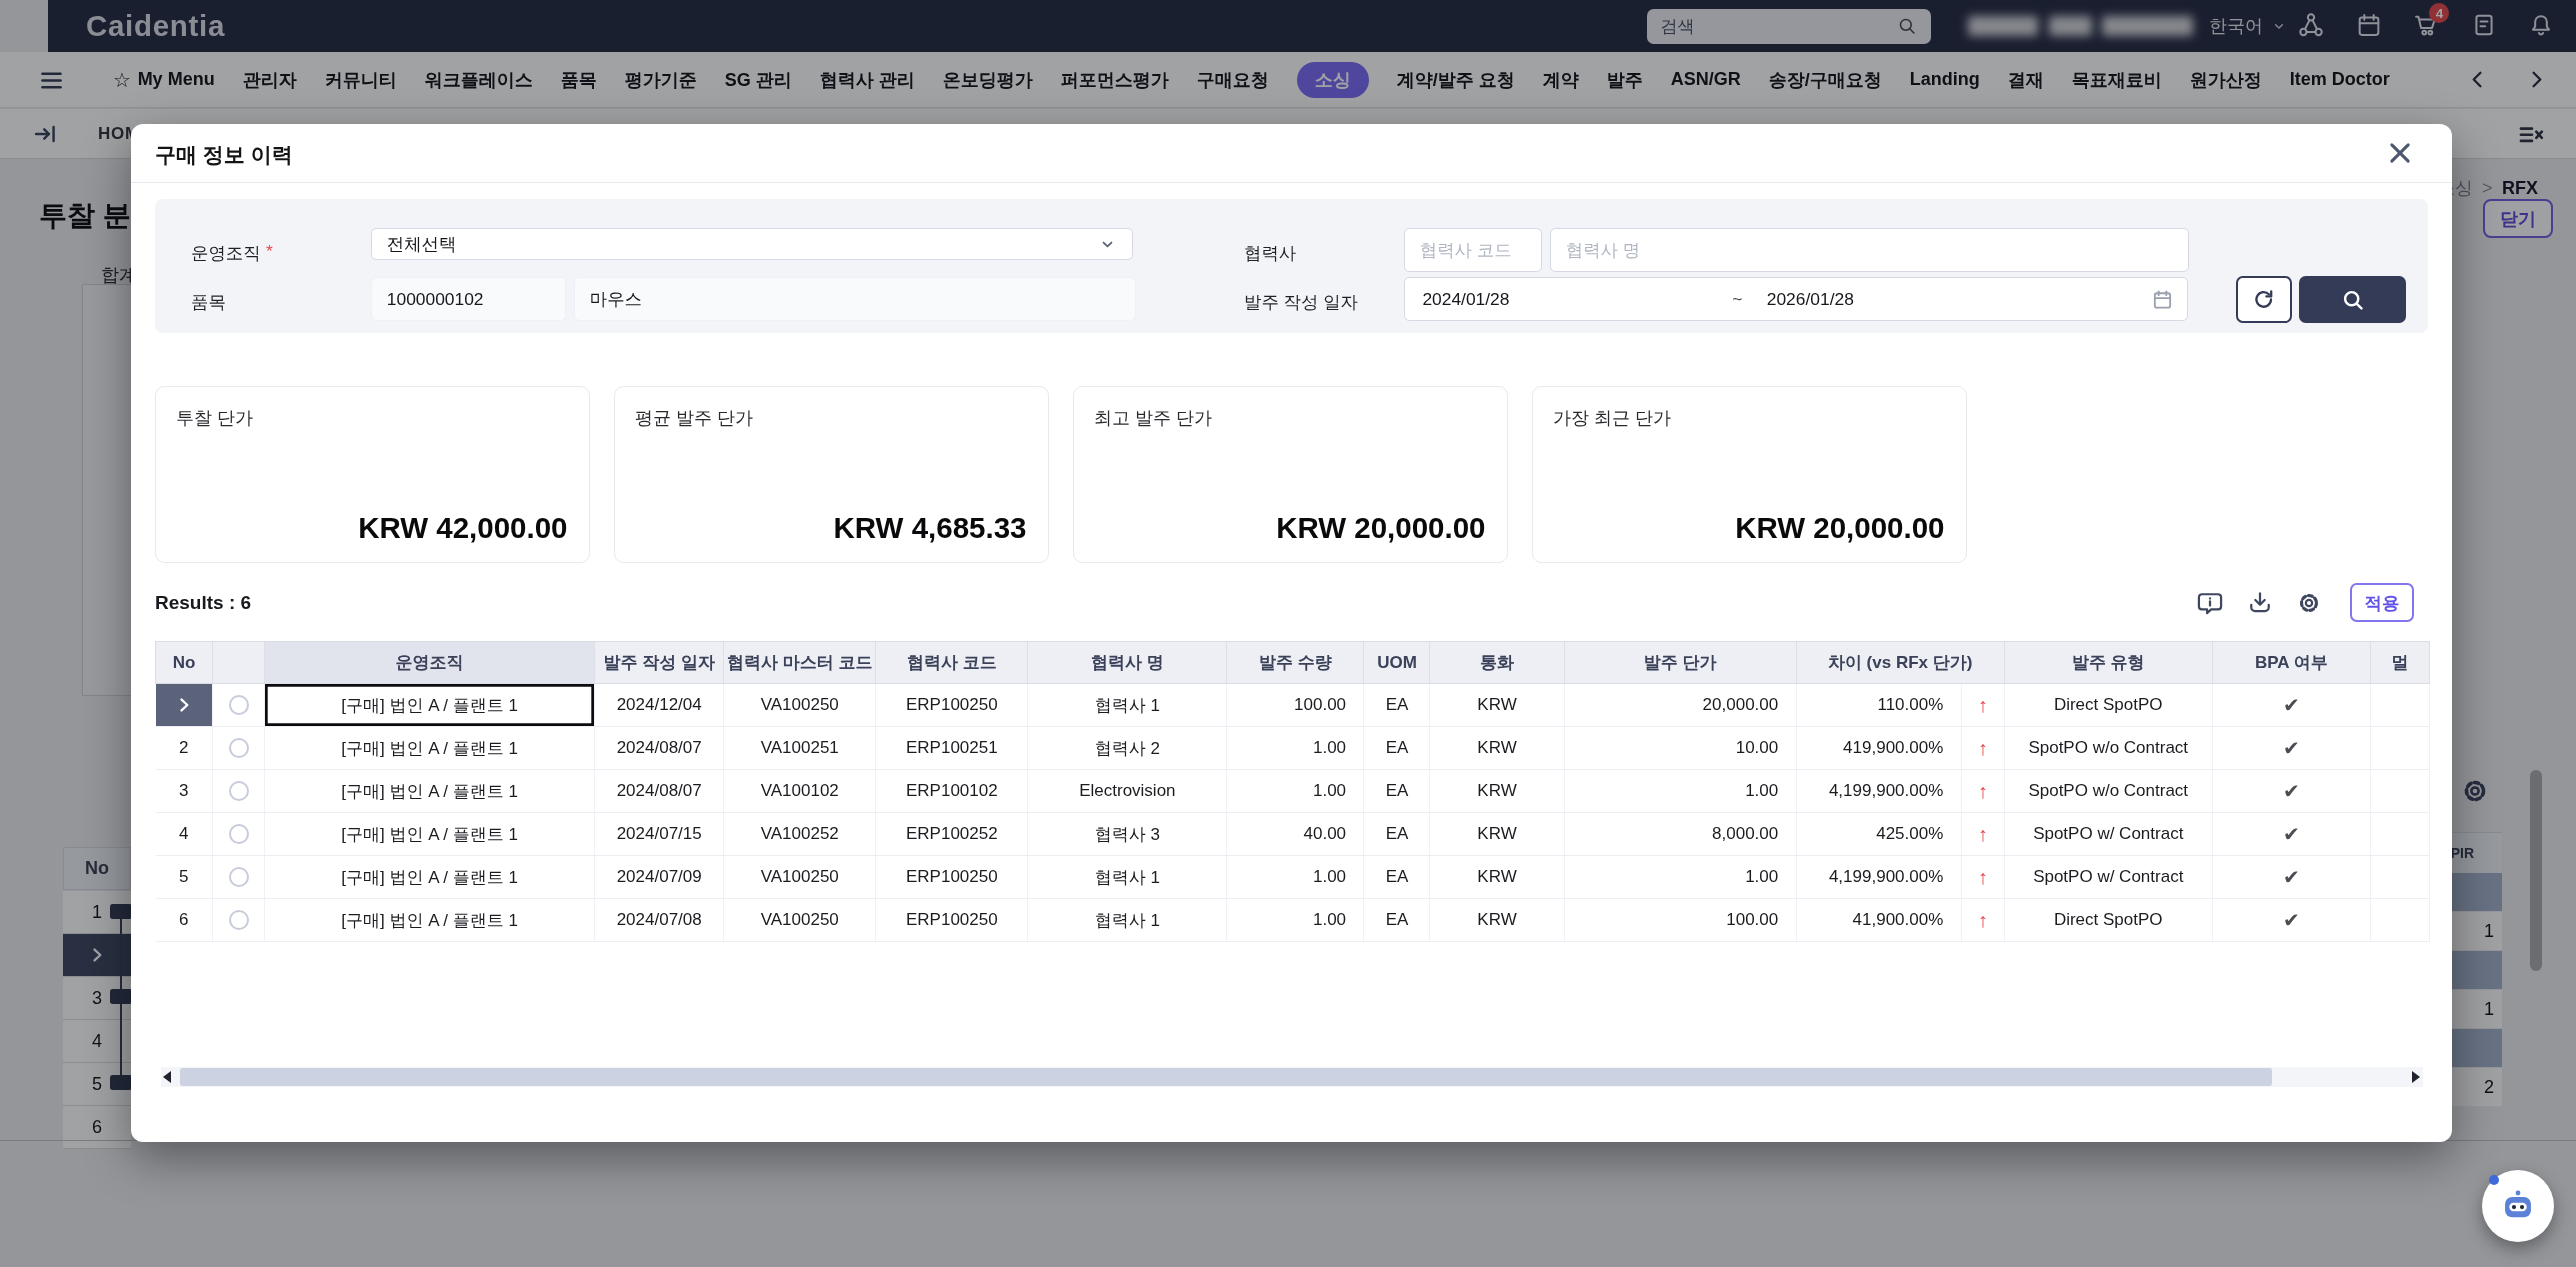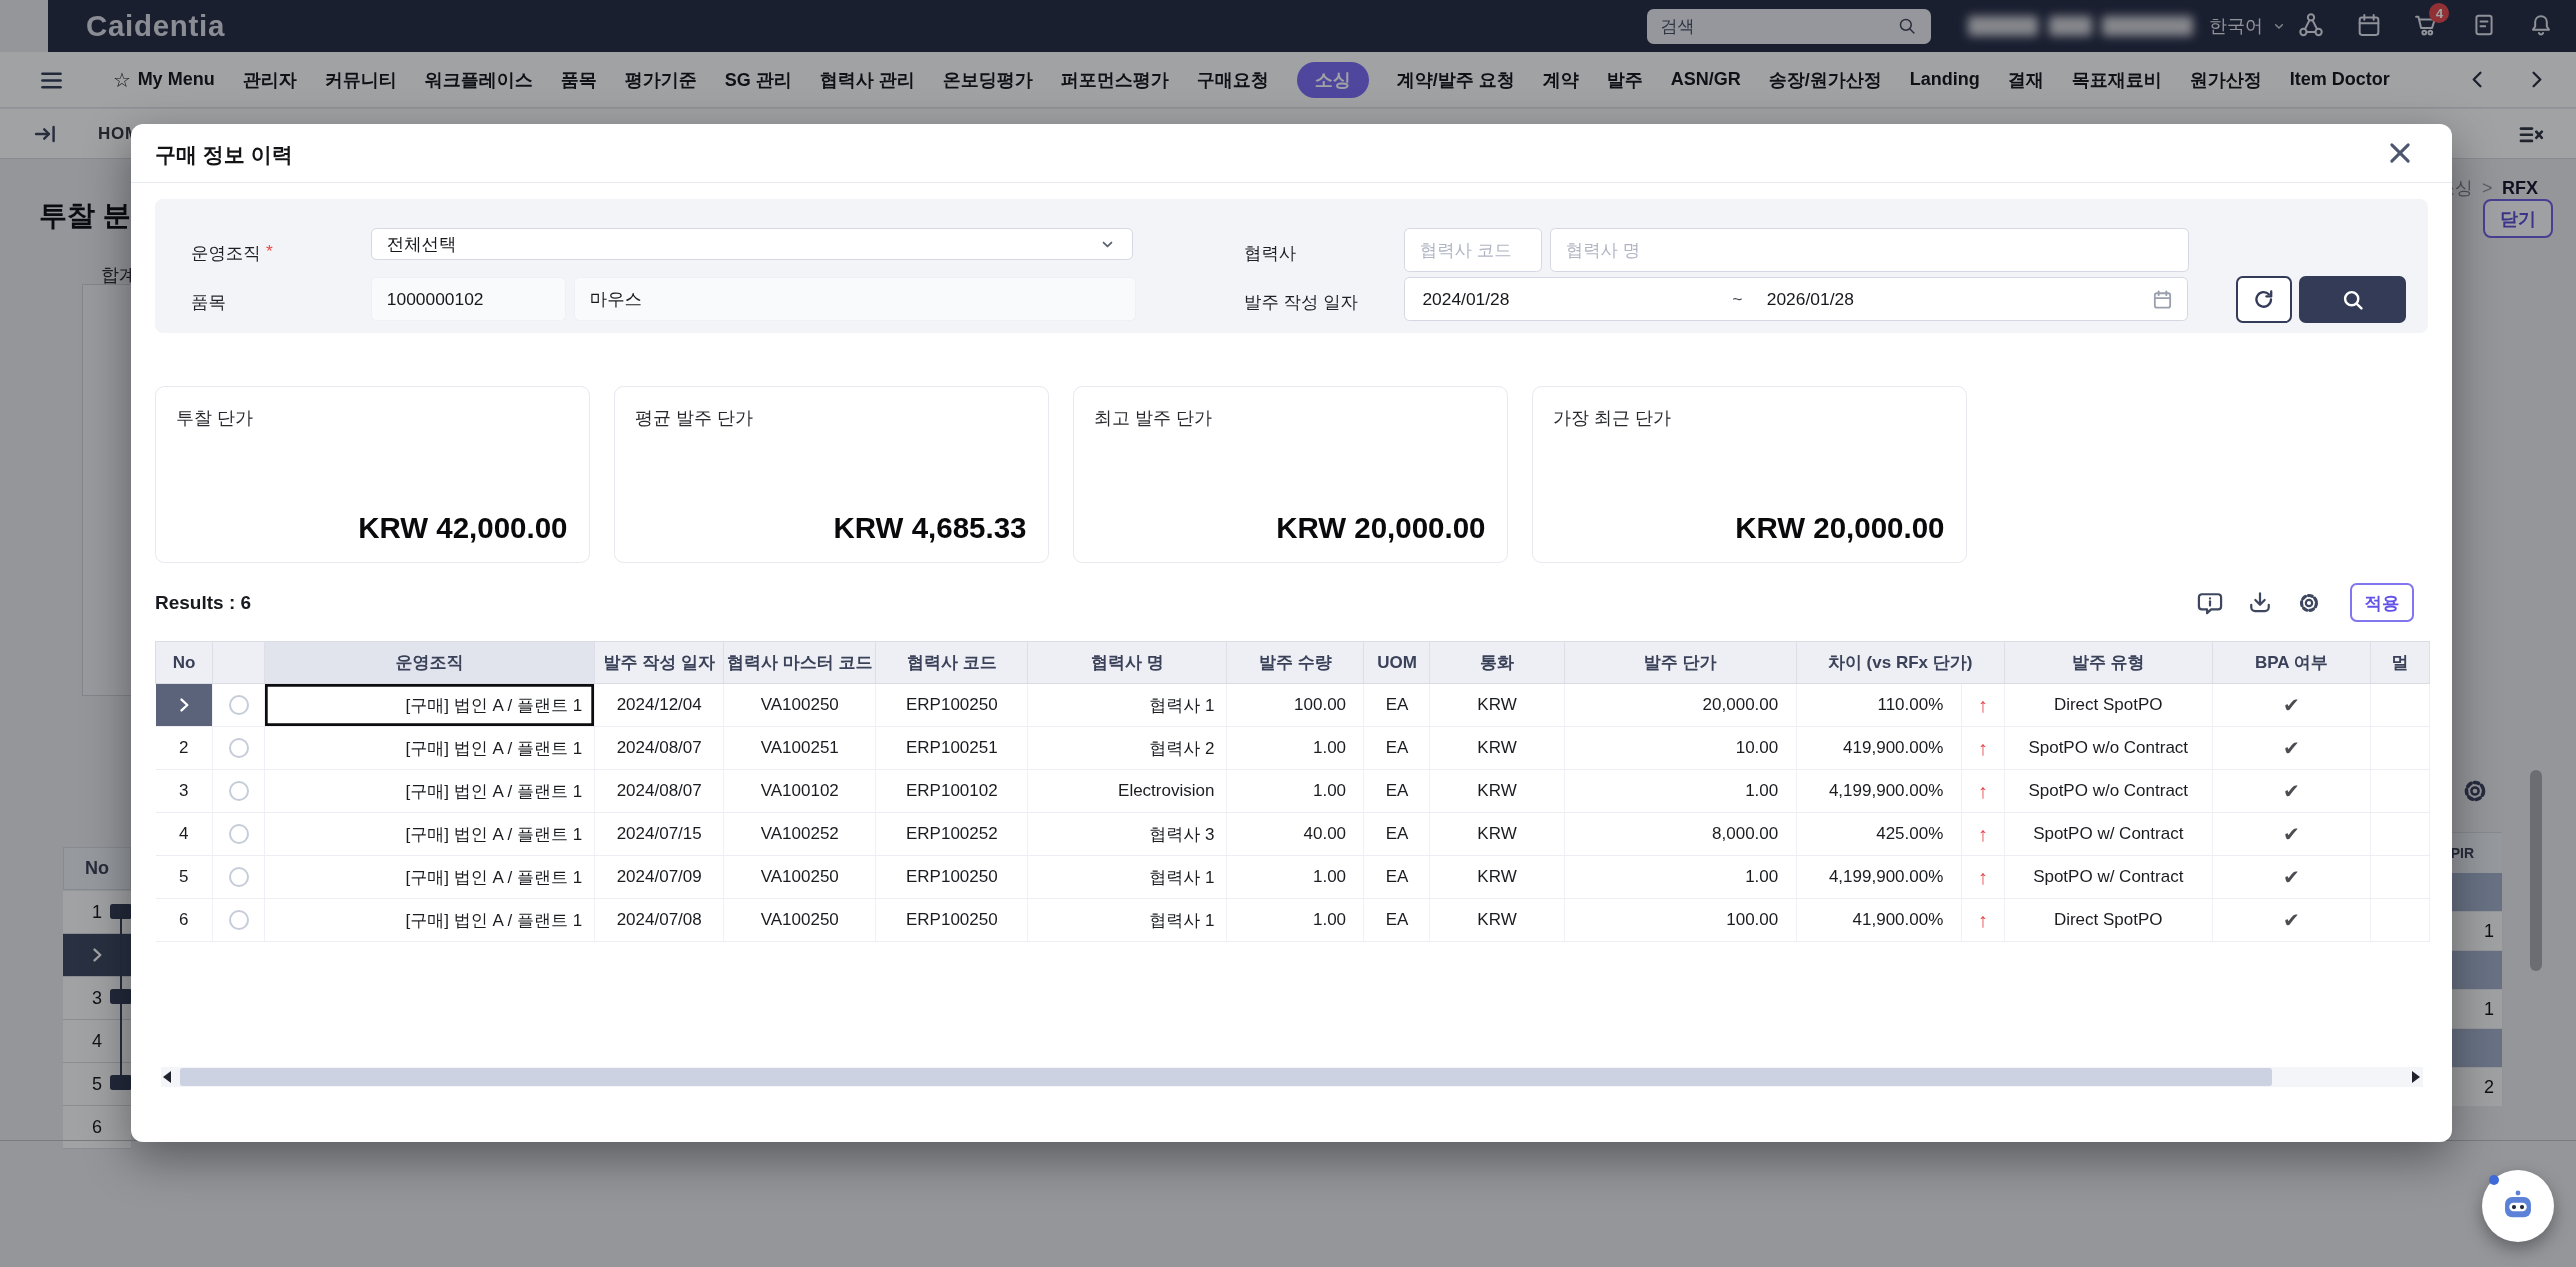--- a/index.html
+++ b/index.html
@@ -122,21 +122,21 @@
 
   .grid-wrap { position:absolute; left:24px; top:517px; width:2275px; overflow:hidden; }
   table.grid { border-collapse:collapse; table-layout:fixed; width:2275px; }
   .grid th { background:#edeff4; height:42px; font-size:17px; font-weight:700; color:#3a4159;
              border-top:1.3px solid #d9dce5; border-bottom:1.3px solid #d9dce5; border-right:1.3px solid #dcdfe7;
              overflow:hidden; white-space:nowrap; }
   .grid th:first-child { border-left:1.3px solid #d9dce5; }
   .grid th.org-h { background:#e1e4ec; }
   .grid td { height:43px; background:#fff; font-size:17px; color:#1b1c20;
              border-right:1.3px solid #f0f1f6; border-bottom:1.3px solid #eceef3; overflow:hidden; white-space:nowrap; }
-  .c-left { text-align:right; padding:0 12px; }
+  .c-left { text-align:center; padding:0 12px; }
   .c-center { text-align:center; }
   .c-right { text-align:right; padding-right:17.4px; }
   td.sel-no { background:#5a6379; }
   td.sel-no svg { width:20px; height:20px; margin:0 auto; stroke:#fff; fill:none; stroke-width:2.8; stroke-linecap:round; stroke-linejoin:round; }
   td.org-focus { box-shadow:inset 0 0 0 2.7px #0c0c0f; }
   .radio { display:inline-block; width:20px; height:20px; border-radius:50%; border:2px solid #c6ccd9; background:#fff; vertical-align:middle; cursor:pointer; }
   .diff-arrow { color:#e5484d; font-size:20px; font-weight:700; }
   .bpa-check { color:#4b4d52; font-size:20px; }
 
   .h-scroll { position:absolute; left:29.5px; top:943px; width:2262px; height:20px; background:#f4f5f9; }
@@ -278,21 +278,21 @@
         <div class="nav-item">
           <span>계약</span>
         </div>
         <div class="nav-item">
           <span>발주</span>
         </div>
         <div class="nav-item">
           <span>ASN/GR</span>
         </div>
         <div class="nav-item">
-          <span>송장/원가산정</span>
+          <span>송장/구매요청</span>
         </div>
         <div class="nav-item">
           <span>Landing</span>
         </div>
         <div class="nav-item">
           <span>결재</span>
         </div>
         <div class="nav-item">
           <span>목표재료비</span>
         </div>

